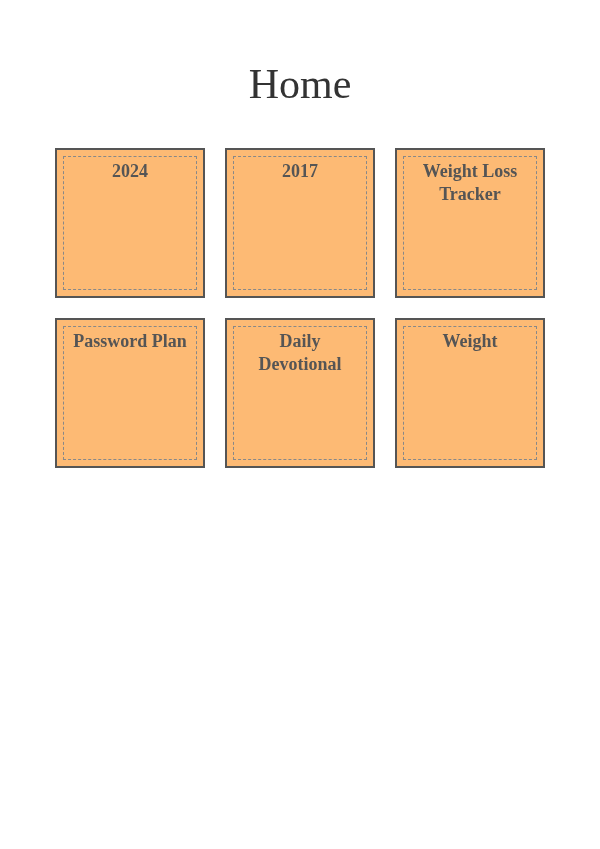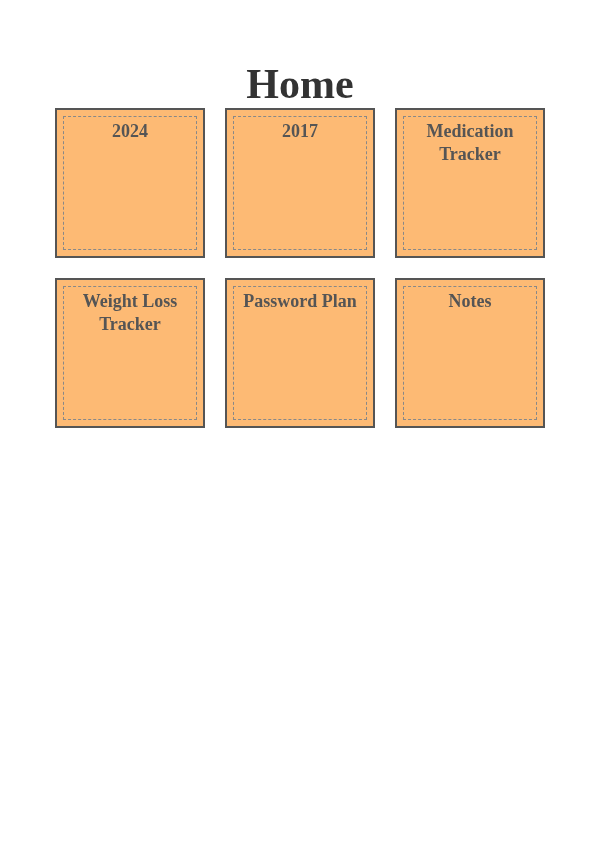--- a/index.html
+++ b/index.html
@@ -13,23 +13,24 @@
       min-height: 849px;
       background: #ffffff;
       font-family: Georgia, 'Times New Roman', serif;
       display: flex;
       flex-direction: column;
       align-items: center;
     }
 
     .page-title {
       font-size: 42px;
-      font-weight: bold;
+      font-weight: normal;
       color: #333333;
       margin-top: 60px;
+      margin-bottom: 40px;
       text-align: right;
     }
 
     .grid {
       display: grid;
       grid-template-columns: repeat(3, 150px);
       gap: 20px;
       padding: 0 30px;
     }
 
@@ -70,24 +71,24 @@
 <h1 class="page-title">Home</h1>
 
 <div class="grid" id="grid-container">
 <div class="grid-item">
       <span class="grid-item-label">2024</span>
     </div>
     <div class="grid-item">
       <span class="grid-item-label">2017</span>
     </div>
     <div class="grid-item">
-      <span class="grid-item-label">Medication Tracker</span>
-    </div>
-    <div class="grid-item">
       <span class="grid-item-label">Weight Loss Tracker</span>
     </div>
     <div class="grid-item">
       <span class="grid-item-label">Password Plan</span>
     </div>
     <div class="grid-item">
-      <span class="grid-item-label">Notes</span>
+      <span class="grid-item-label">Daily Devotional</span>
+    </div>
+    <div class="grid-item">
+      <span class="grid-item-label">Weight</span>
     </div>
   </div>
 
 </body></html>

